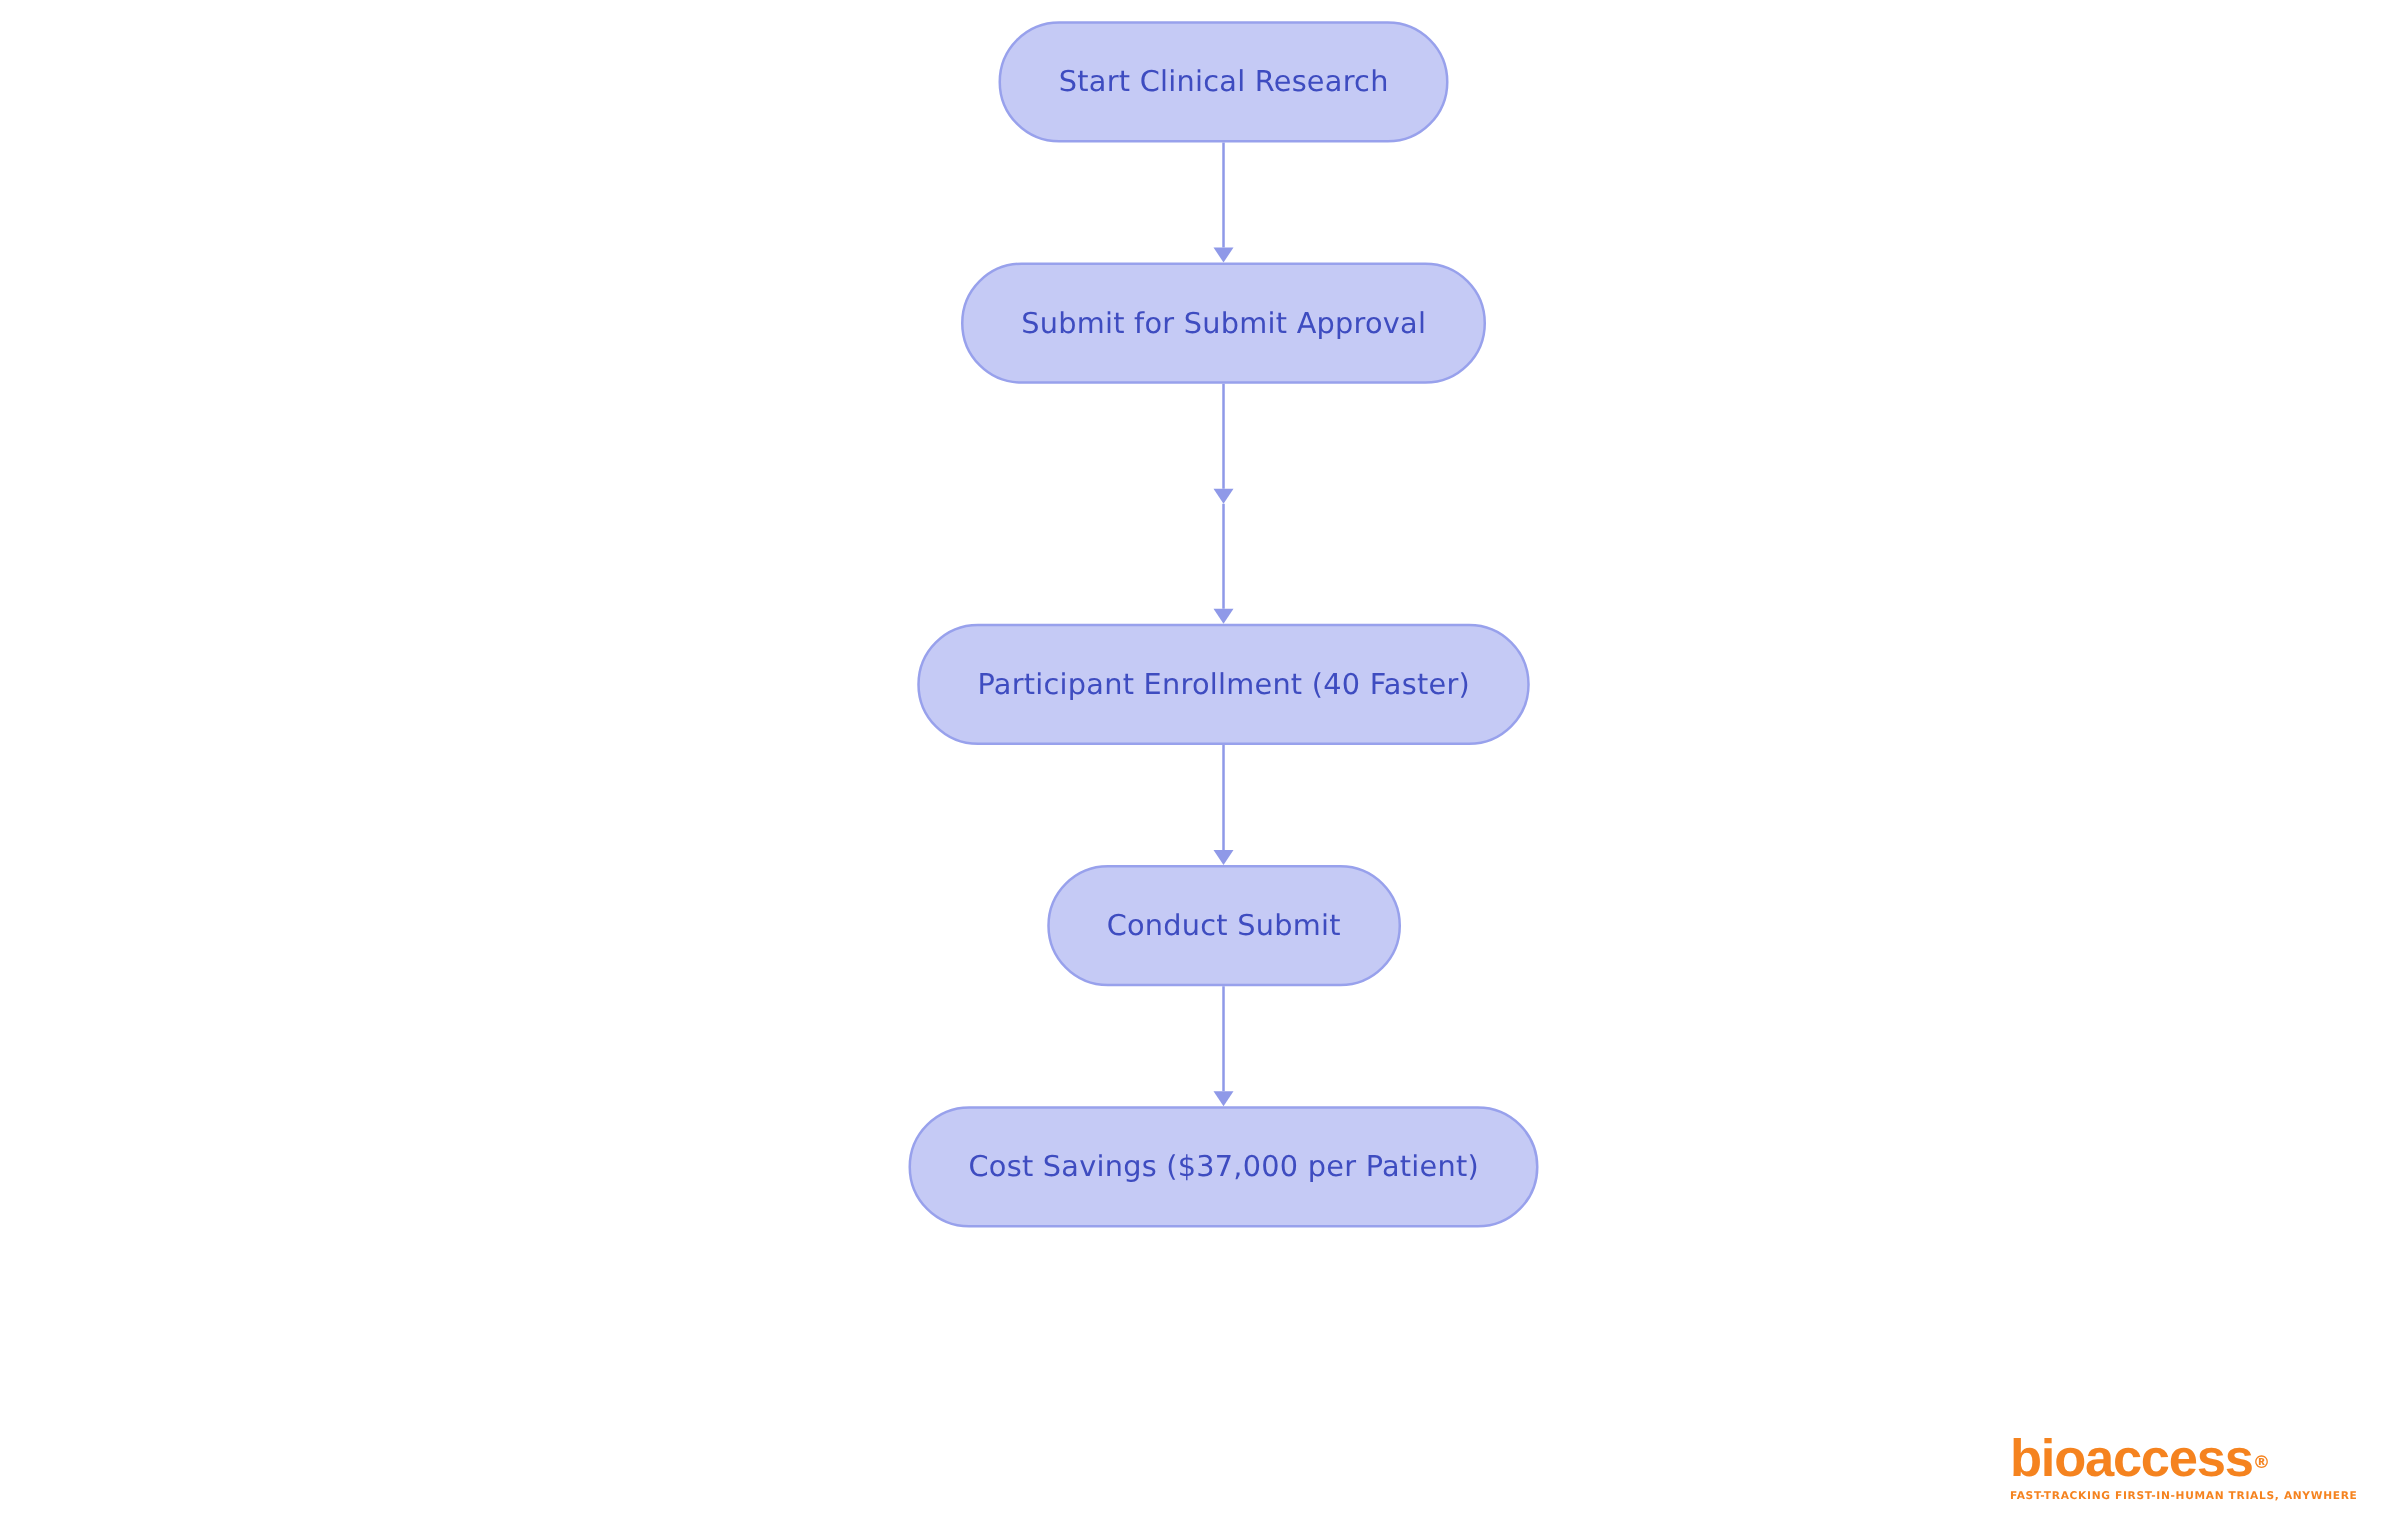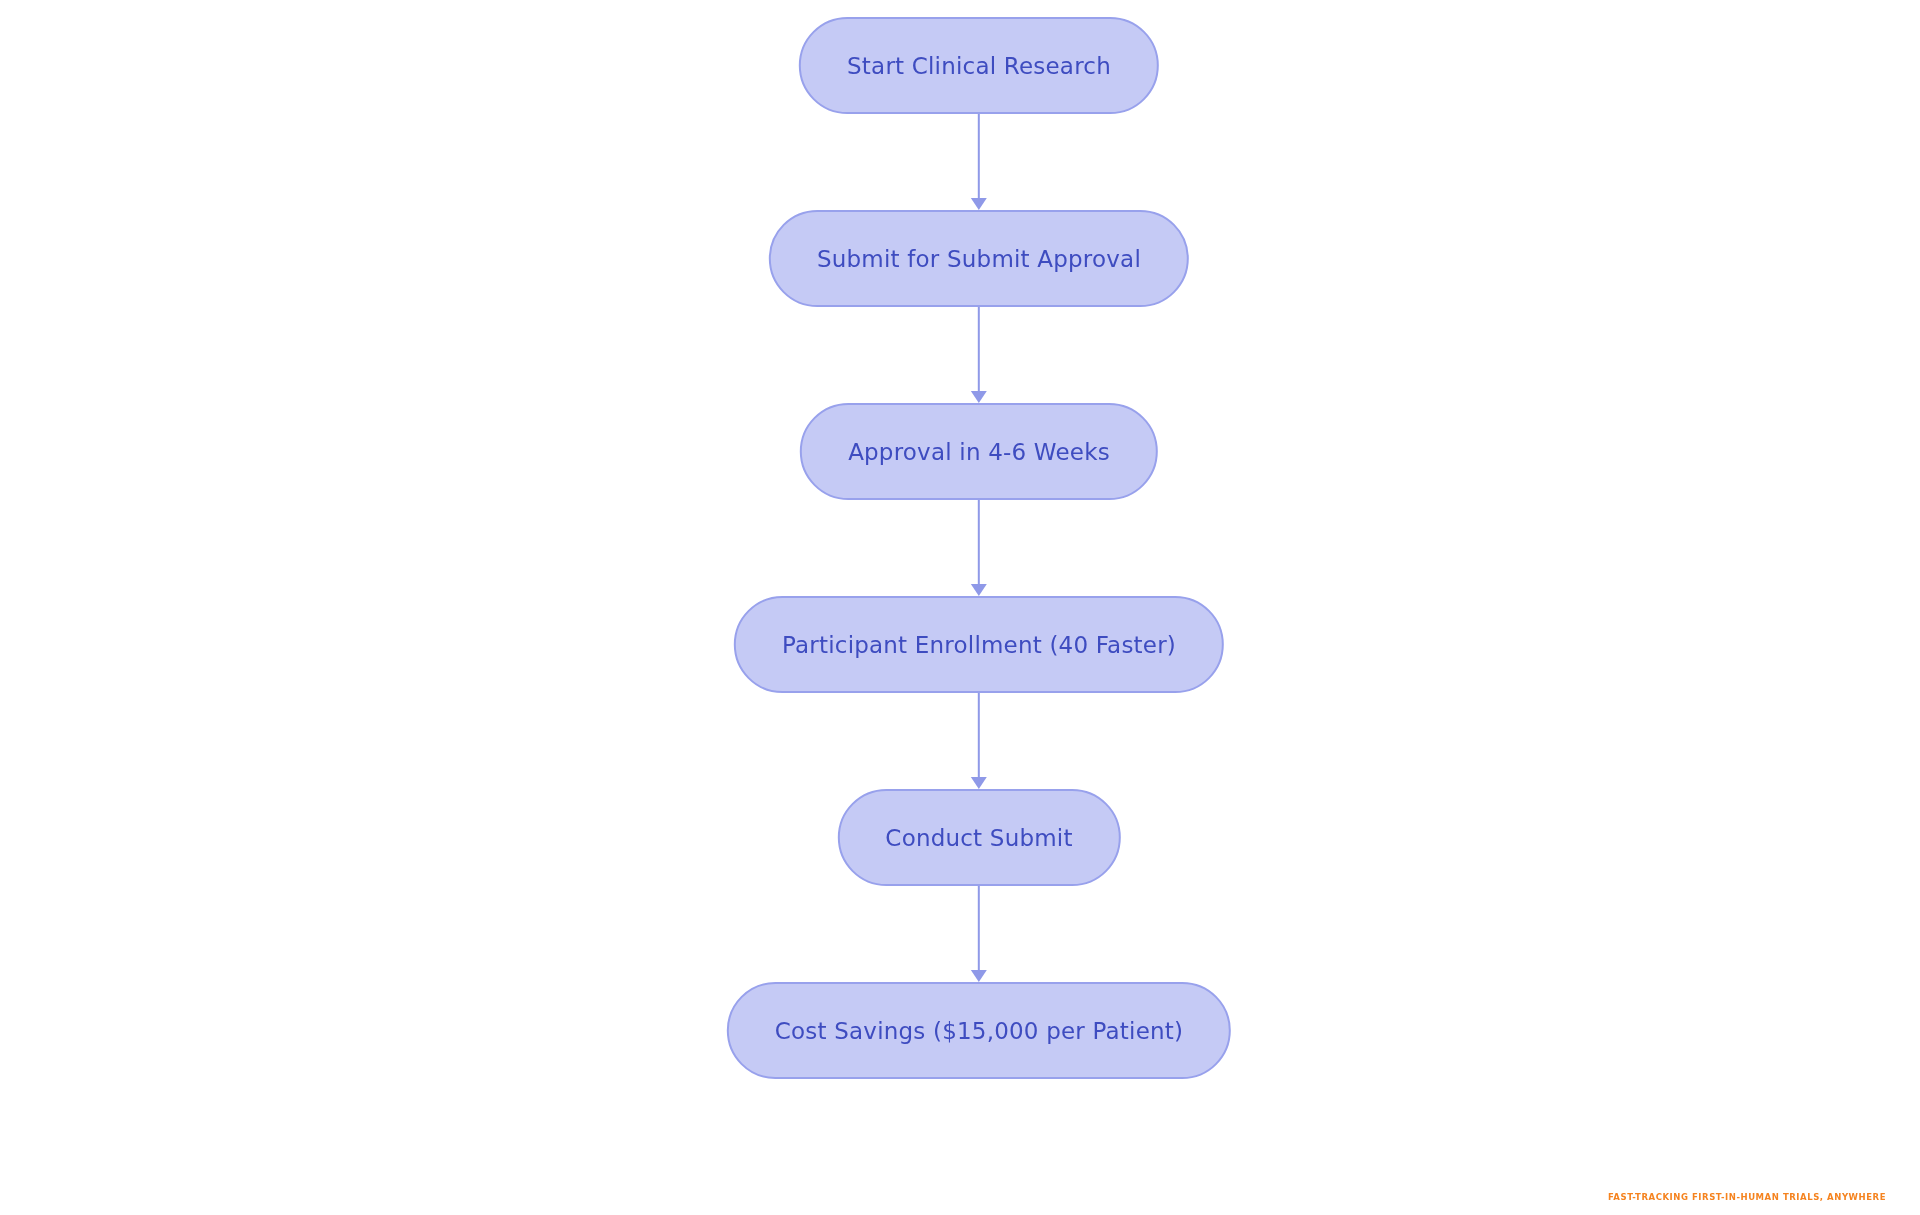--- a/index.html
+++ b/index.html
@@ -108,43 +108,43 @@
         <div class="line"></div>
         <div class="arrowhead"></div>
       </div>
       <div class="flow-node">
         <span>Submit for Submit Approval</span>
       </div>
       <div class="connector">
         <div class="line"></div>
         <div class="arrowhead"></div>
       </div>
-      <div class="flow-node">
-        <span>Approval in 4-6 Weeks</span>
-      </div>
       <div class="connector">
         <div class="line"></div>
         <div class="arrowhead"></div>
       </div>
       <div class="flow-node">
         <span>Participant Enrollment (40 Faster)</span>
       </div>
       <div class="connector">
         <div class="line"></div>
         <div class="arrowhead"></div>
       </div>
       <div class="flow-node">
         <span>Conduct Submit</span>
       </div>
       <div class="connector">
         <div class="line"></div>
         <div class="arrowhead"></div>
       </div>
       <div class="flow-node">
-        <span>Cost Savings ($15,000 per Patient)</span>
+        <span>Cost Savings ($37,000 per Patient)</span>
       </div>
     </div>
 
   <div id="branding">
+    <div>
+      <span id="logo-text">bioaccess</span><span id="logo-reg">®</span>
+    </div>
     <div id="logo-tagline">FAST-TRACKING FIRST-IN-HUMAN TRIALS, ANYWHERE</div>
   </div>
 
 </div>
 
 </body></html>

